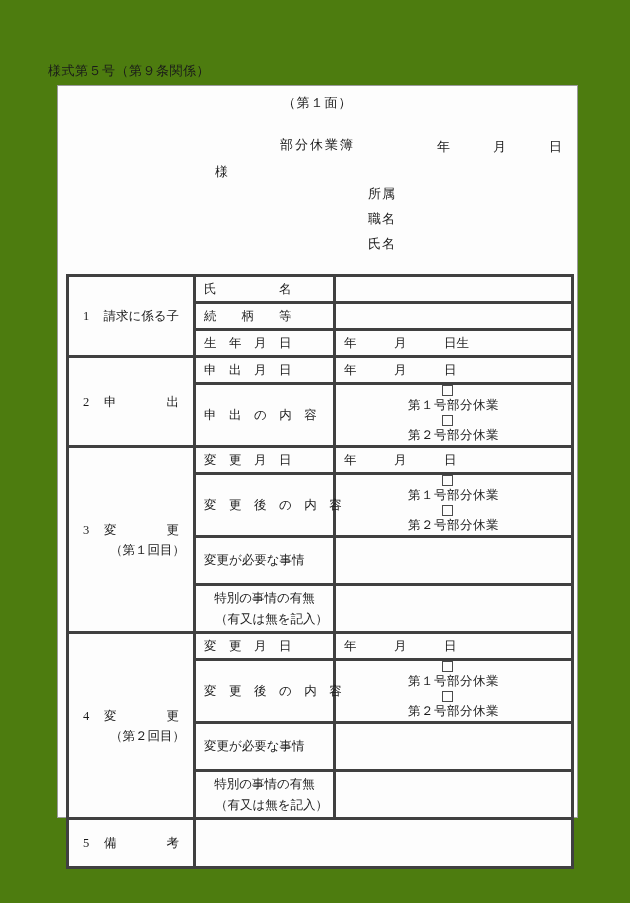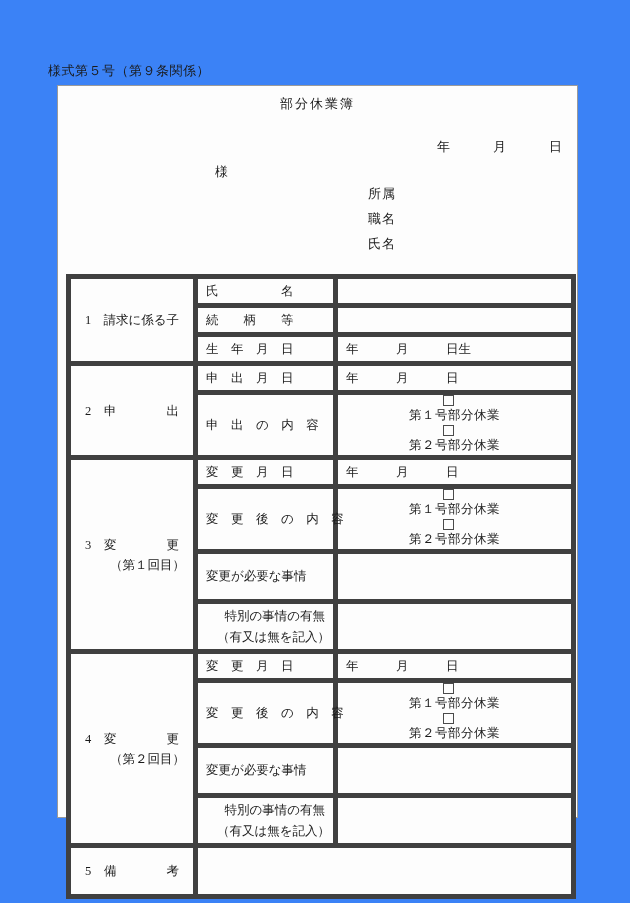--- a/index.html
+++ b/index.html
@@ -11,21 +11,21 @@
     height: 903px;
     background: #ffffff;
     font-family: "Liberation Serif", "DejaVu Serif", serif;
     color: #1a1a1a;
     position: relative;
     overflow: hidden;
   }
   .page {
     position: absolute;
     inset: 0;
-    background: #3b82f6;
+    background: #4d7c0f;
   }
 
   
   .form-number {
     position: absolute;
     left: 48px;
     top: 62px;
     font-size: 13px;
     letter-spacing: 0.5px;
     white-space: nowrap;
@@ -54,20 +54,21 @@
   }
   .page-face {
     font-size: 13px;
     line-height: 22px;
     letter-spacing: 1px;
   }
   .doc-title {
     font-size: 13px;
     line-height: 24px;
     letter-spacing: 2px;
+    margin-top: 19px;
   }
 
   .date-line-top {
     position: absolute;
     right: 14px;
     top: 52px;
     font-size: 13px;
     letter-spacing: 1px;
     white-space: nowrap;
   }
@@ -91,21 +92,21 @@
   .form-table {
     position: absolute;
     left: 8px;
     top: 188px;
     width: 505px;
     border-collapse: collapse;
     table-layout: fixed;
     font-size: 12.5px;
   }
   .form-table td {
-    border: 5px solid #404040;
+    border: 3px solid #404040;
     padding: 0 8px;
     vertical-align: middle;
     background: #fdfdfd;
   }
   .col-section { width: 127px; }
   .col-label   { width: 140px; }
   .col-value   { width: 238px; }
 
   .section-cell {
     text-align: center;
@@ -129,21 +130,21 @@
   }
   .label-spread {
     display: flex;
     justify-content: space-between;
     white-space: nowrap;
   }
   .label-plain {
     white-space: nowrap;
   }
   .label-two-line {
-    text-align: right;
+    text-align: center;
     line-height: 21px;
     white-space: nowrap;
   }
   .label-two-line .l2 {
     display: block;
     padding-left: 11px;
   }
 
   .row-h1 { height: 24px; }
   .row-h2 { height: 42px; }
@@ -193,20 +194,21 @@
 </head>
 <body>
 
 <div class="page">
 
   <div class="form-number">様式第５号（第９条関係）</div>
 
   <div class="outer-box">
 
     <div class="title-block">
+      <div class="page-face">（第１面）</div>
       <div class="doc-title">部分休業簿</div>
     </div>
 
     <div class="date-line-top">年　　　月　　　日</div>
 
     <div class="sama-line">様</div>
 
     <div class="applicant-block">
       <div>所属</div>
       <div>職名</div>

